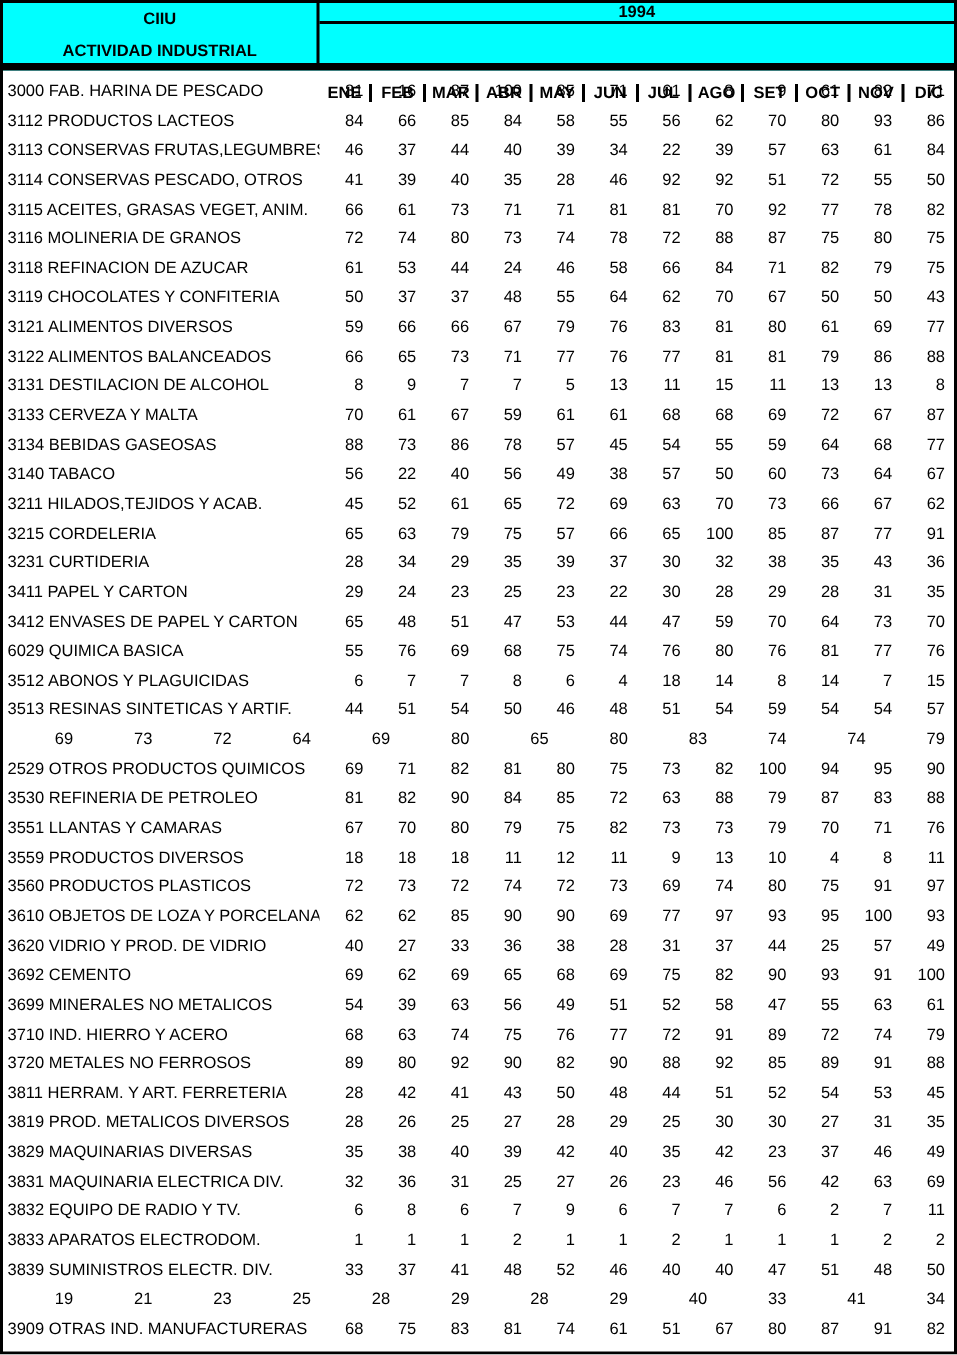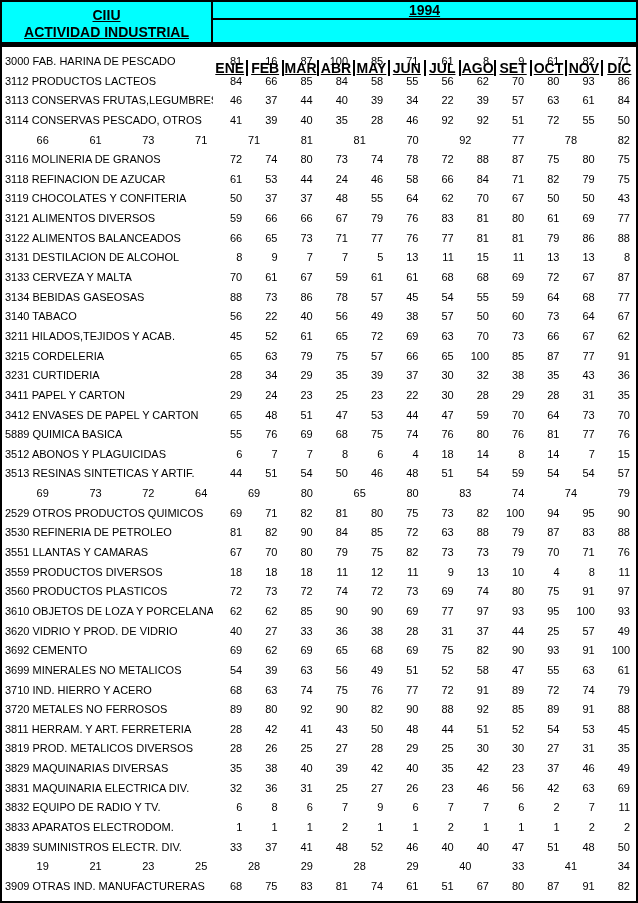--- a/index.html
+++ b/index.html
@@ -16,23 +16,22 @@
     background: #FFFFFF;
     overflow: hidden;
   }
   
   .thead {
     display: flex;
     height: 40px;
     background: #00FFFF;
     border-bottom: 5px solid #000000;
     font-weight: bold;
-    font-size: 14px;
+    font-size: 11px;
     color: #000000;
-    text-decoration: underline;
   }
   .corner-cell {
     width: 211px;
     box-sizing: border-box;
     border-right: 2px solid #000000;
     display: flex;
     flex-direction: column;
     justify-content: space-between;
     align-items: center;
     padding: 5px 0 2px 0;
@@ -170,20 +169,21 @@
         <div class="tval">28</div>
         <div class="tval">46</div>
         <div class="tval">92</div>
         <div class="tval">92</div>
         <div class="tval">51</div>
         <div class="tval">72</div>
         <div class="tval">55</div>
         <div class="tval">50</div>
       </div>
       <div class="trow">
+        <div class="tlabel">3115 ACEITES, GRASAS VEGET, ANIM.</div>
         <div class="tval">66</div>
         <div class="tval">61</div>
         <div class="tval">73</div>
         <div class="tval">71</div>
         <div class="tval">71</div>
         <div class="tval">81</div>
         <div class="tval">81</div>
         <div class="tval">70</div>
         <div class="tval">92</div>
         <div class="tval">77</div>
@@ -394,21 +394,21 @@
         <div class="tval">53</div>
         <div class="tval">44</div>
         <div class="tval">47</div>
         <div class="tval">59</div>
         <div class="tval">70</div>
         <div class="tval">64</div>
         <div class="tval">73</div>
         <div class="tval">70</div>
       </div>
       <div class="trow">
-        <div class="tlabel">5889 QUIMICA BASICA</div>
+        <div class="tlabel">6029 QUIMICA BASICA</div>
         <div class="tval">55</div>
         <div class="tval">76</div>
         <div class="tval">69</div>
         <div class="tval">68</div>
         <div class="tval">75</div>
         <div class="tval">74</div>
         <div class="tval">76</div>
         <div class="tval">80</div>
         <div class="tval">76</div>
         <div class="tval">81</div>

